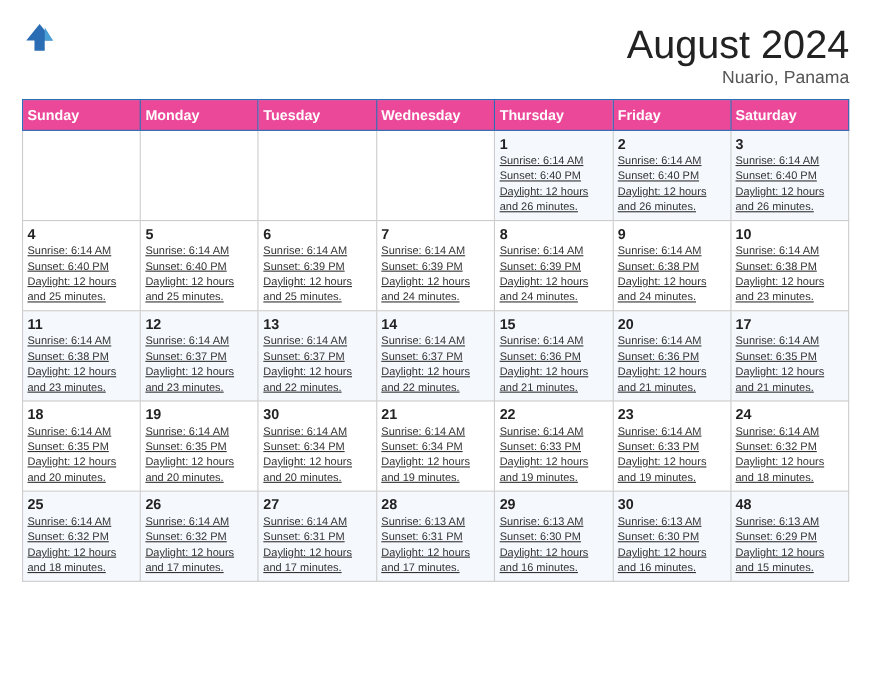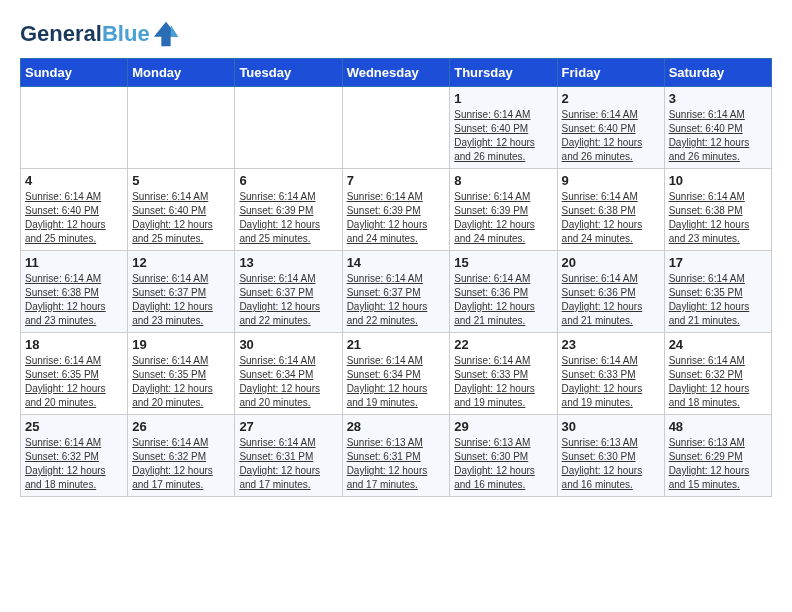--- a/index.html
+++ b/index.html
@@ -45,21 +45,21 @@
     .location {
       font-size: 16px;
       color: #555;
     }
     table {
       width: 100%;
       border-collapse: collapse;
       font-size: 11px;
     }
     thead tr th {
-      background: #1d4ed8;
+      background: #ec4899;
       color: #fff;
       padding: 6px 4px;
       text-align: left;
       font-size: 13px;
       font-weight: bold;
       border: 1px solid #2a6db5;
     }
     tbody tr td {
       border: 1px solid #ccc;
       vertical-align: top;
@@ -87,27 +87,30 @@
       background: #fff !important;
     }
   </style>
 </head>
 <body>
 
 <div class="header">
   <div class="logo">
     <div>
       <div style="display:flex;align-items:center;">
-        <span class="logo-text">General<span>Blue</span></span>
         <svg class="logo-icon" viewBox="0 0 30 30">
           <polygon points="15,2 28,18 20,18 20,28 10,28 10,18 2,18" fill="#2a6db5"></polygon>
           <polygon points="20,5 28,18 20,18" fill="#4a9fd4"></polygon>
         </svg>
       </div>
     </div>
+  </div>
+  <div class="title-block">
+    <div class="month-year">August 2024</div>
+    <div class="location">Nuario, Panama</div>
   </div>
 </div>
 
 <table>
   <thead>
     <tr>
     <th>Sunday</th>
         <th>Monday</th>
         <th>Tuesday</th>
         <th>Wednesday</th>

